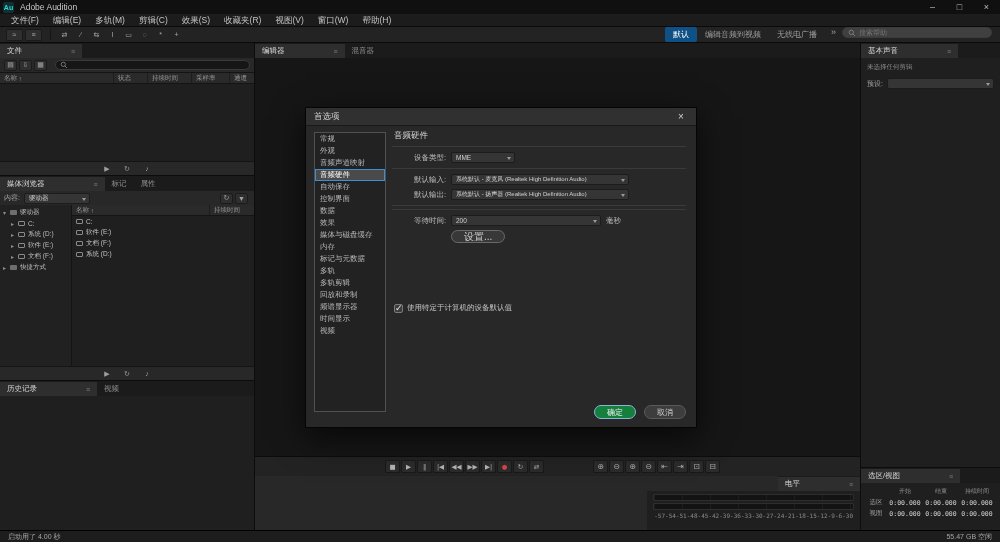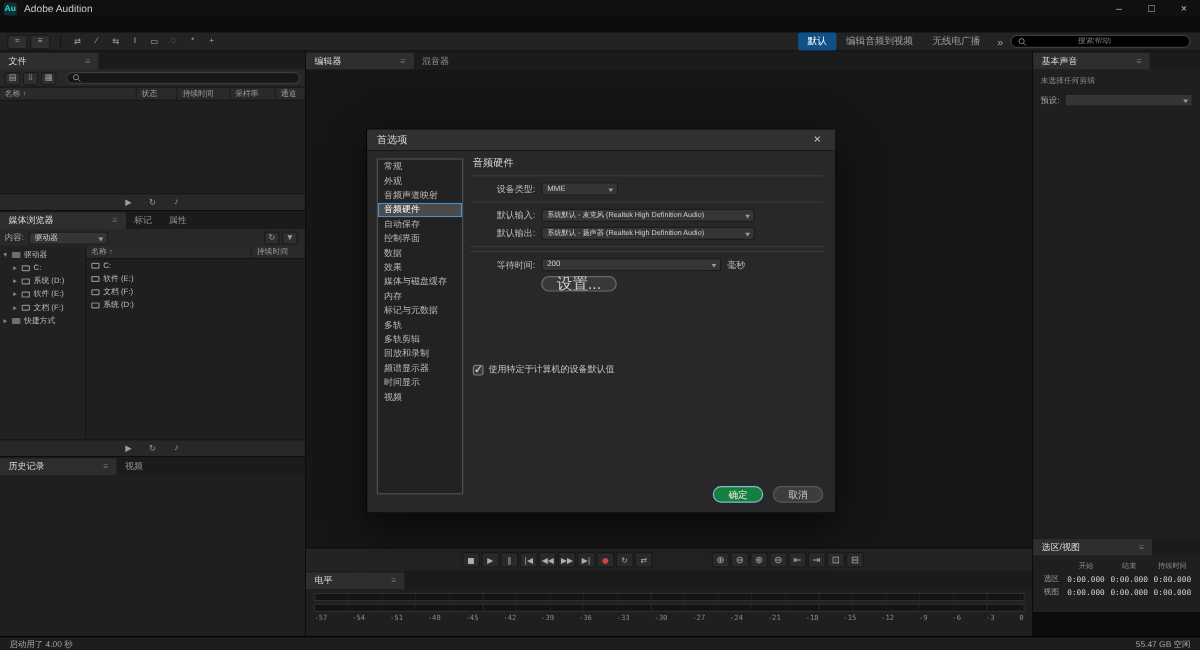--- a/index.html
+++ b/index.html
@@ -16,25 +16,25 @@
 
   
   .menubar { position:absolute; left:0; top:14px; width:1000px; height:13px; background:#1c1c1c; display:flex; align-items:center; padding-left:4px; border-bottom:1px solid #0a0a0a; }
   .menu-item { font-size:8.5px; color:#c4c4c4; padding:0 7px; line-height:13px; }
 
   
   .toolbar { position:absolute; left:0; top:27px; width:1000px; height:16px; background:#232323; display:flex; align-items:center; border-bottom:1px solid #0a0a0a; padding:0 6px; }
   .tb-btn { width:17px; height:12px; margin-right:2px; background:#2f2f2f; border:1px solid #1a1a1a; border-radius:2px; color:#b3b3b3; font-size:7px; display:flex; align-items:center; justify-content:center; }
   .tb-tool { width:15px; height:12px; margin-right:1px; color:#a8a8a8; font-size:7px; display:flex; align-items:center; justify-content:center; border-radius:2px; }
   .tb-sep { width:1px; height:11px; background:#141414; margin:0 6px; }
-  .ws-tabs { margin-left:auto; display:flex; align-items:center; }
+  .ws-tabs { margin-left:auto; display:flex; align-items:flex-start; }
   .ws-tab { font-size:8px; color:#9f9f9f; padding:2px 8px; border-radius:2px; }
   .ws-tab.active { background:#0f5187; color:#ffffff; }
   .ws-overflow { color:#9f9f9f; font-size:9px; margin:0 6px; }
-  .help-search { width:150px; height:11px; background:#000000; border:1px solid #3c3c3c; border-radius:6px; display:flex; align-items:center; padding:0 5px; margin-right:2px;gap:39px; }
+  .help-search { width:150px; height:11px; background:#404040; border:1px solid #3c3c3c; border-radius:6px; display:flex; align-items:center; padding:0 5px; margin-right:2px; }
   .help-search input { background:transparent; border:0; outline:0; color:#9f9f9f; font-size:7px; width:100%; font-family:inherit; }
   .mag { width:8px; height:8px; flex:none; margin-right:3px; color:#8a8a8a; }
 
   
   .panel { position:absolute; background:#282828; display:flex; flex-direction:column; }
   .tabstrip { height:15px; background:#1b1b1b; display:flex; align-items:flex-end; flex:none; }
   .tab { height:14px; padding:0 7px; font-size:7.5px; color:#8f8f8f; display:flex; align-items:center;gap:44px; }
   .tab.active { background:#2e2e2e; color:#d8d8d8; }
   .tmenu { margin-left:5px; font-size:7px; color:#7c7c7c; }
   .pbody { flex:1; background:#1f1f1f; position:relative; overflow:hidden; }
@@ -105,21 +105,21 @@
   .cat-item { height:12px; line-height:12px; padding:0 5px; font-size:7.5px; color:#b8b8b8; white-space:nowrap; overflow:hidden; }
   .cat-item.active { background:#4a4a4a; color:#ffffff; box-shadow:inset 0 0 0 1px #3f8fd1; }
   .dlg-content { position:absolute; left:86px; top:20px; right:10px; bottom:30px; }
   .sec-title { font-size:8.5px; color:#d8d8d8; margin:2px 0 4px 2px; }
   .dlg-hr { border:0; border-top:1px solid #3a3a3a; margin:3px 0; }
   .frow { display:flex; align-items:center; height:15px; }
   .flabel { width:54px; text-align:right; margin-right:5px; font-size:7.5px; color:#bdbdbd; flex:none; white-space:nowrap; }
   .dd-sm { width:64px; } .dd-io { width:178px; font-size:6px !important; } .dd-lat { width:150px; }
   .funit { font-size:7.5px; color:#bdbdbd; margin-left:5px; }
   .fvalue { font-size:7.5px; color:#d0d0d0; }
-  .settings-btn { margin-left:59px; height:13px; padding:0 12px; background:#383838; border:1px solid #6a6a6a; border-radius:7px; color:#d0d0d0; font-size:13px; display:inline-flex; align-items:center; margin-top:2px; }
+  .settings-btn { margin-left:59px; height:13px; padding:0 12px; background:#383838; border:1px solid #6a6a6a; border-radius:7px; color:#d0d0d0; font-size:10px; display:inline-flex; align-items:center; margin-top:2px; }
   .chk-row { display:flex; align-items:center; margin-top:60px; margin-left:2px; }
   .cb { width:9px; height:9px; background:#3d3d3d; border:1px solid #7a7a7a; border-radius:2px; position:relative; margin-right:4px; flex:none; }
   .cb.checked::after { content:"✓"; position:absolute; left:0px; top:-2px; font-size:9px; color:#e8e8e8; }
   .chk-label { font-size:7.5px; color:#c6c6c6; }
   .dlg-footer { position:absolute; right:10px; bottom:8px; display:flex; }
   .btn { height:14px; padding:0 12px; border-radius:7px; font-size:8px; display:flex; align-items:center; margin-left:8px; font-family:inherit; }
   .btn-ok { background:#15803d; border:1px solid #8ab4d8; color:#eeeeee; }
   .btn-cancel { background:#3d3d3d; border:1px solid #5a5a5a; color:#cfcfcf; }
 </style>
 </head>
@@ -130,20 +130,31 @@
   <div class="titlebar">
     <div class="app-badge">Au</div>
     <div class="app-title">Adobe Audition</div>
     <div class="win-btns">
       <div class="win-btn">–</div>
       <div class="win-btn">□</div>
       <div class="win-btn">×</div>
     </div>
   </div>
 
+  <div class="menubar">
+    <div class="menu-item">文件(F)</div>
+      <div class="menu-item">编辑(E)</div>
+      <div class="menu-item">多轨(M)</div>
+      <div class="menu-item">剪辑(C)</div>
+      <div class="menu-item">效果(S)</div>
+      <div class="menu-item">收藏夹(R)</div>
+      <div class="menu-item">视图(V)</div>
+      <div class="menu-item">窗口(W)</div>
+      <div class="menu-item">帮助(H)</div>
+  </div>
 
   <div class="toolbar">
     <div class="tb-btn">≈</div>
       <div class="tb-btn">≡</div>
     <div class="tb-sep"></div>
     <div class="tb-tool">⇄</div>
       <div class="tb-tool">∕</div>
       <div class="tb-tool">⇆</div>
       <div class="tb-tool">I</div>
       <div class="tb-tool">▭</div>
@@ -319,21 +330,21 @@
         <div class="zbtn">⊖</div>
         <div class="zbtn">⊕</div>
         <div class="zbtn">⊖</div>
         <div class="zbtn">⇤</div>
         <div class="zbtn">⇥</div>
         <div class="zbtn">⊡</div>
         <div class="zbtn">⊟</div>
     </div>
   </div>
 
-  <div class="panel" style="left:255px;top:476px;width:605px;height:54px;">
+  <div class="panel" style="left:255px;top:476px;width:605px;height:54px;align-items:flex-end;">
     <div class="tabstrip">
       <div class="tab active">
         <span>电平</span>
         <span class="tmenu">≡</span>
       </div>
     </div>
     <div class="pbody levels-body">
       <div class="meter-bar"></div>
       <div class="meter-bar"></div>
       <div class="scale-row">
@@ -370,21 +381,21 @@
     </div>
     <div class="pbody es-body">
       <div class="es-msg">未选择任何剪辑</div>
       <div class="es-preset">
         <span>预设:</span>
         <div class="dd"></div>
       </div>
     </div>
   </div>
 
-  <div class="panel" style="left:861px;top:448px;width:139px;height:62px;">
+  <div class="panel" style="left:861px;top:468px;width:139px;height:62px;">
     <div class="tabstrip">
       <div class="tab active">
         <span>选区/视图</span>
         <span class="tmenu">≡</span>
       </div>
     </div>
     <div class="pbody sv-body">
       <div class="sv-row">
         <div class="sv-lab"></div>
         <div class="sv-col">开始</div>

